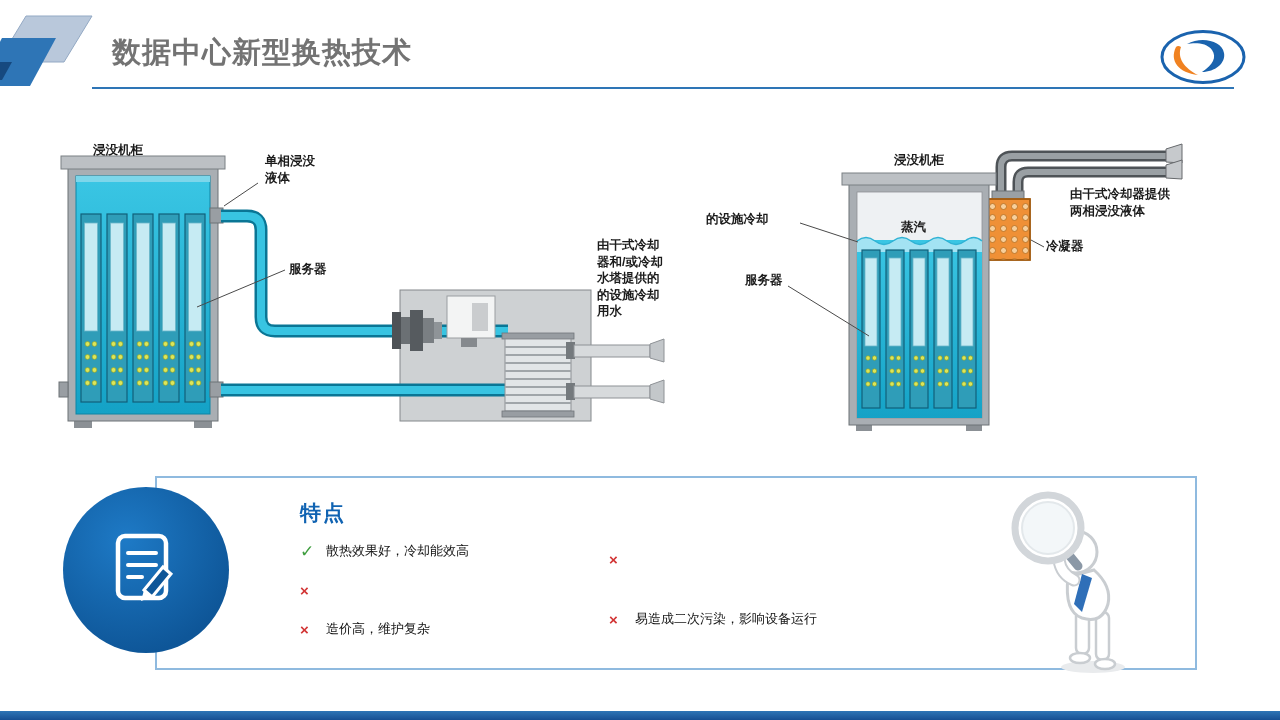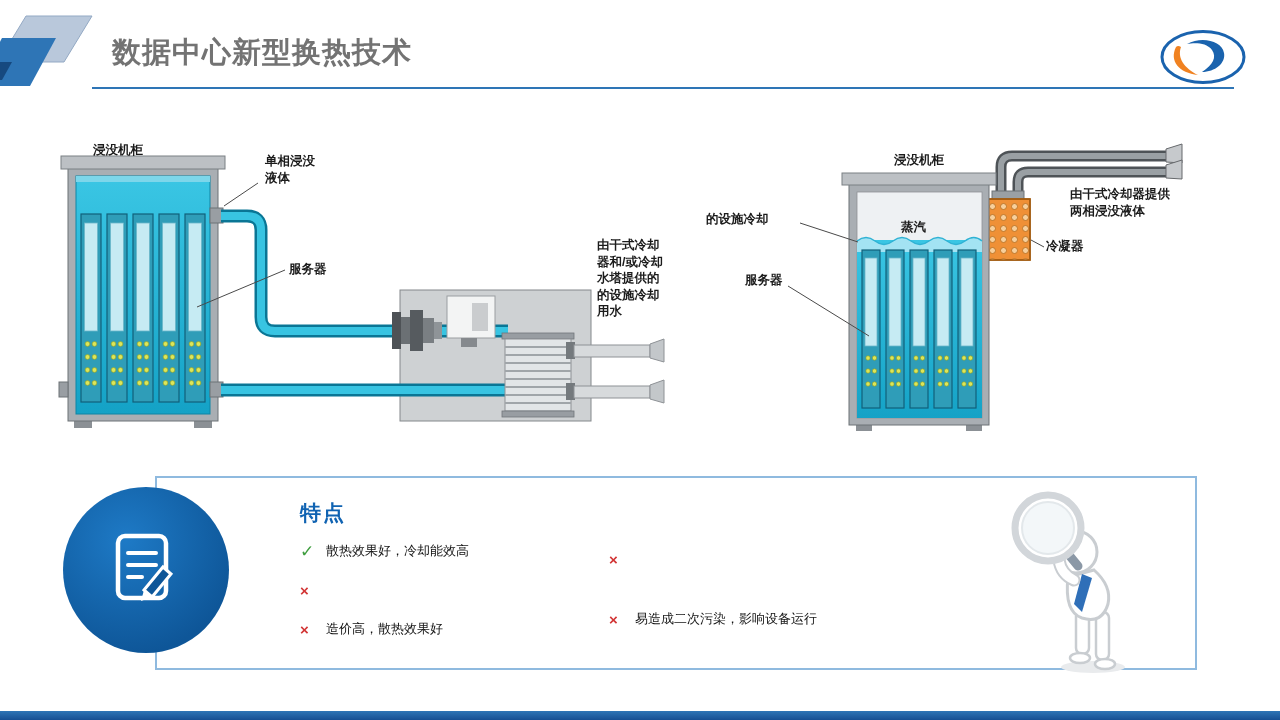--- a/index.html
+++ b/index.html
@@ -213,21 +213,21 @@
   <div class="feature-col col-left">
     <div class="feature-row">
       <span class="mark check">✓</span>
       <span class="feature-text">散热效果好，冷却能效高</span>
     </div>
     <div class="feature-row">
       <span class="mark cross">×</span>
     </div>
     <div class="feature-row">
       <span class="mark cross">×</span>
-      <span class="feature-text">造价高，散热效果好</span>
+      <span class="feature-text">造价高，维护复杂</span>
     </div>
   </div>
 
   <div class="feature-col col-right">
     <div class="feature-row">
       <span class="mark cross">×</span>
     </div>
     <div class="feature-row">
       <span class="mark cross">×</span>
       <span class="feature-text">易造成二次污染，影响设备运行</span>

